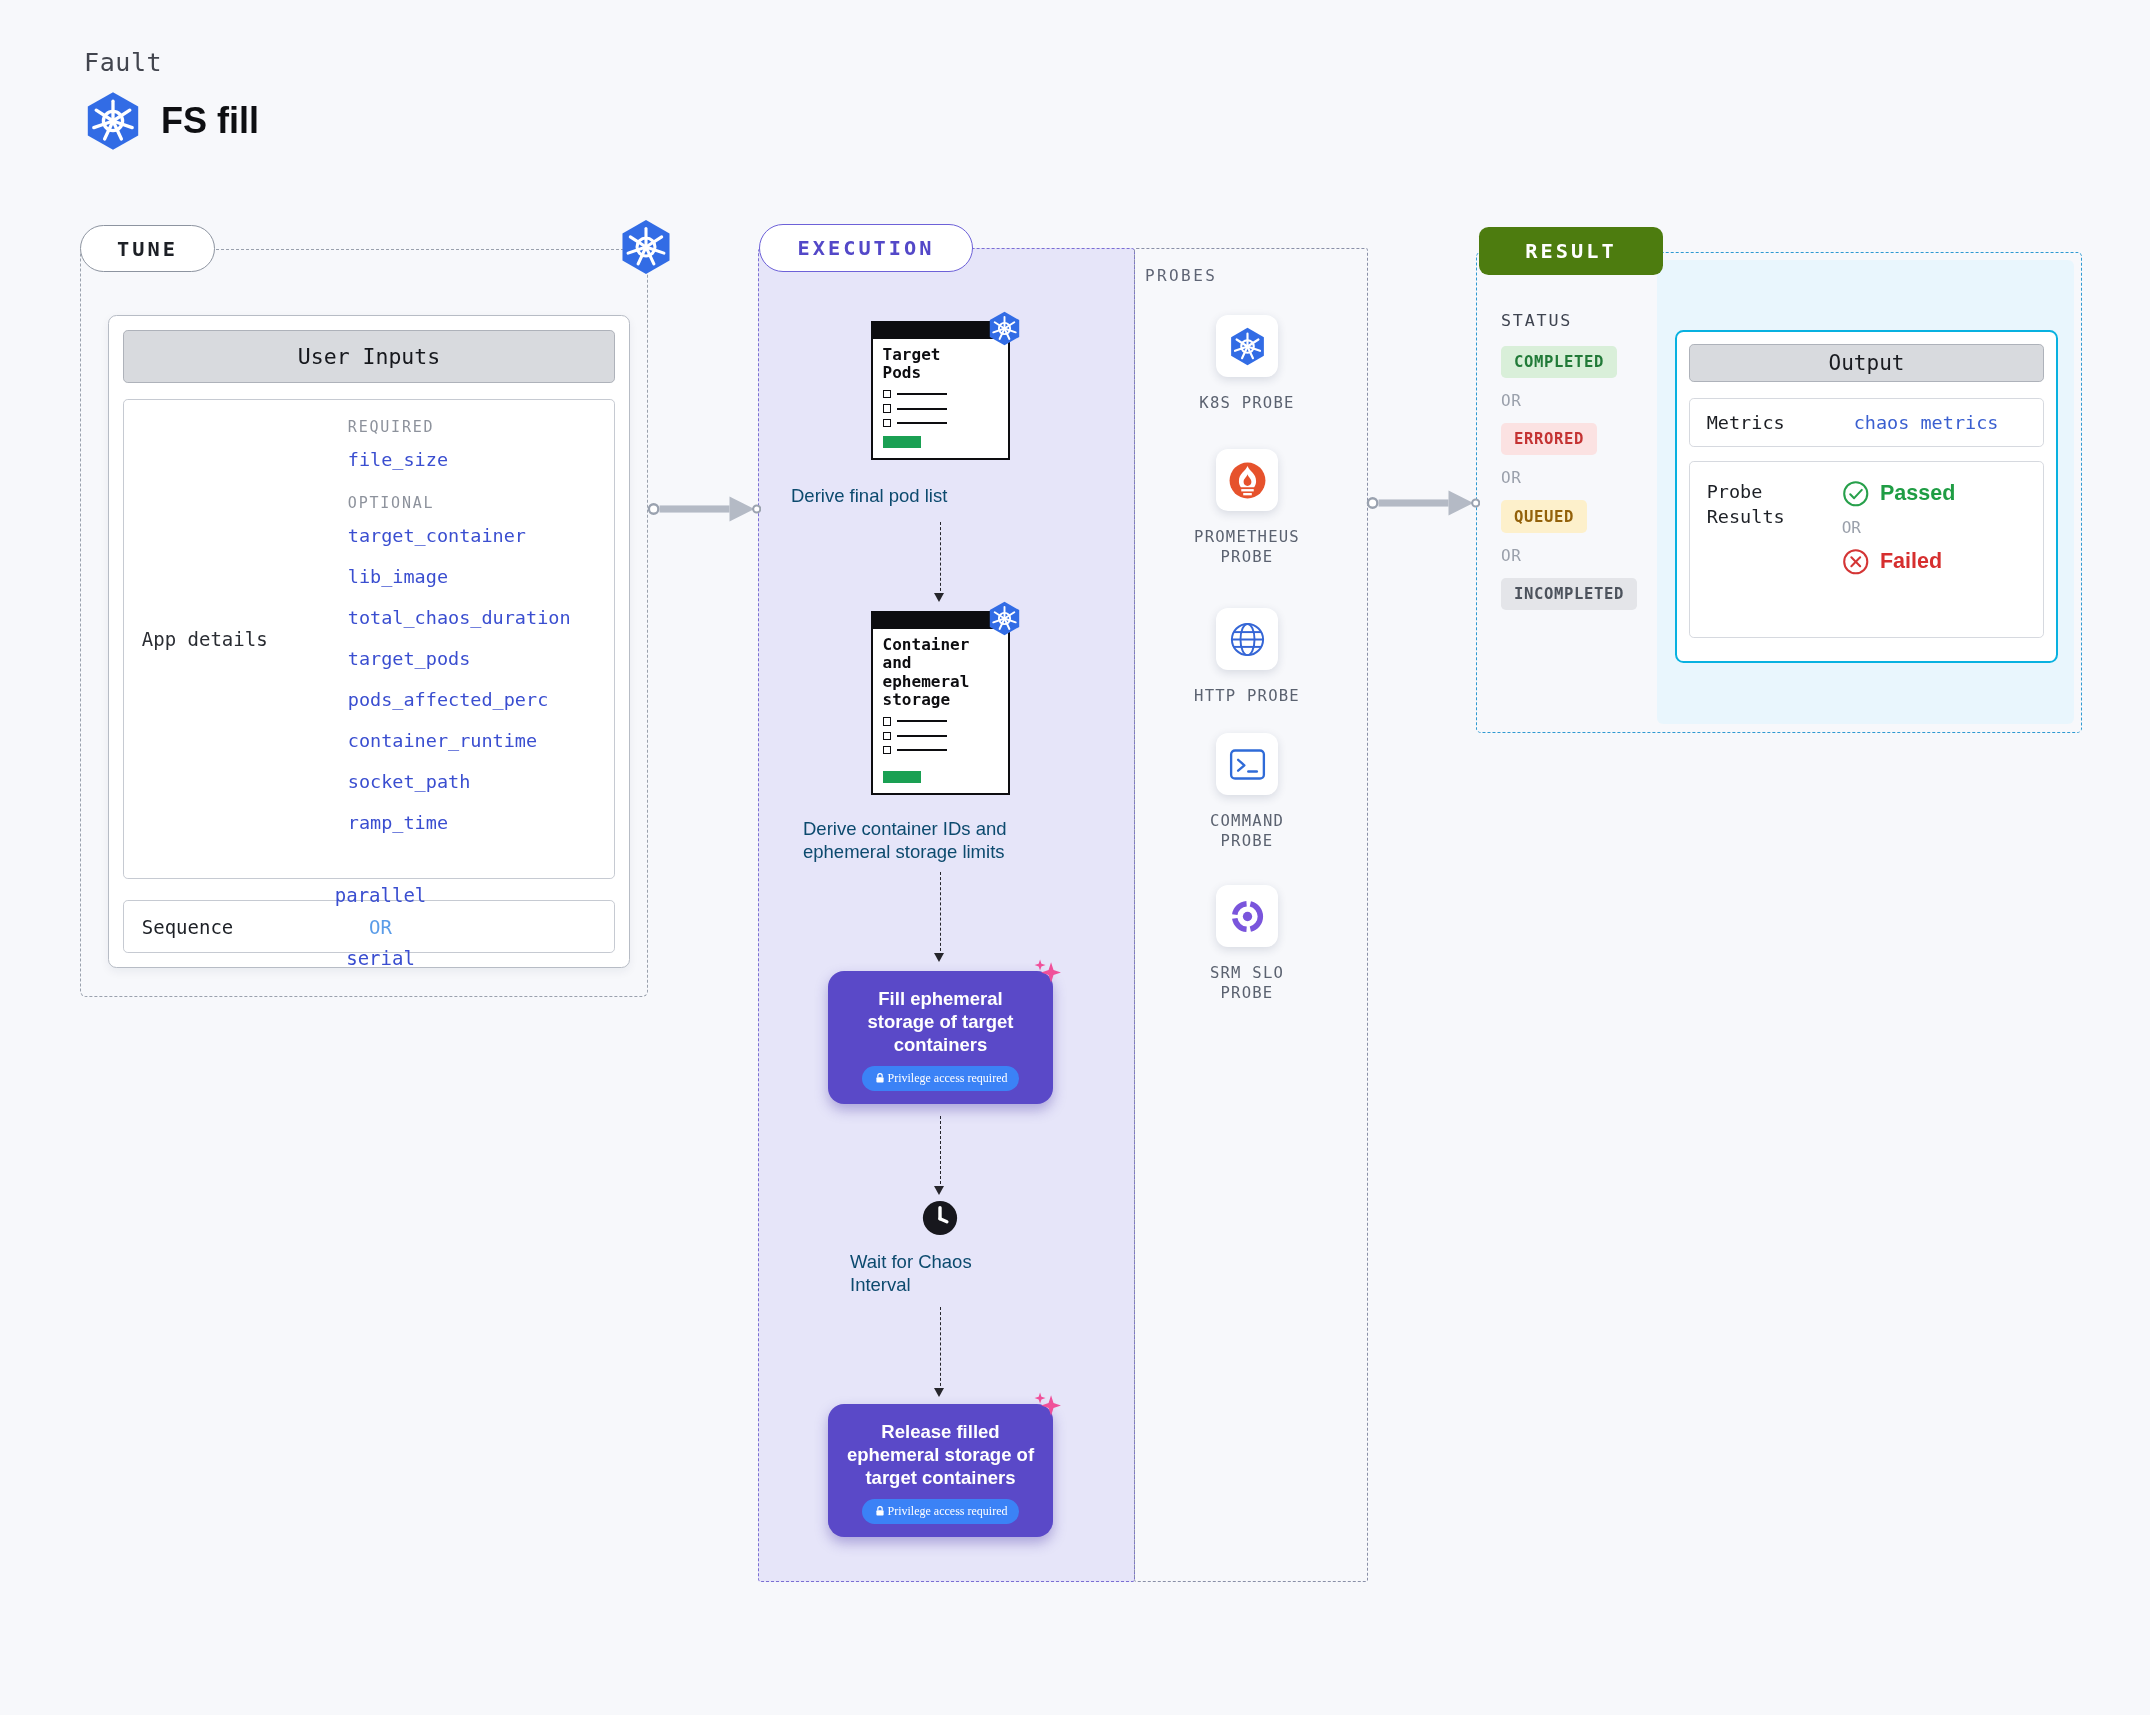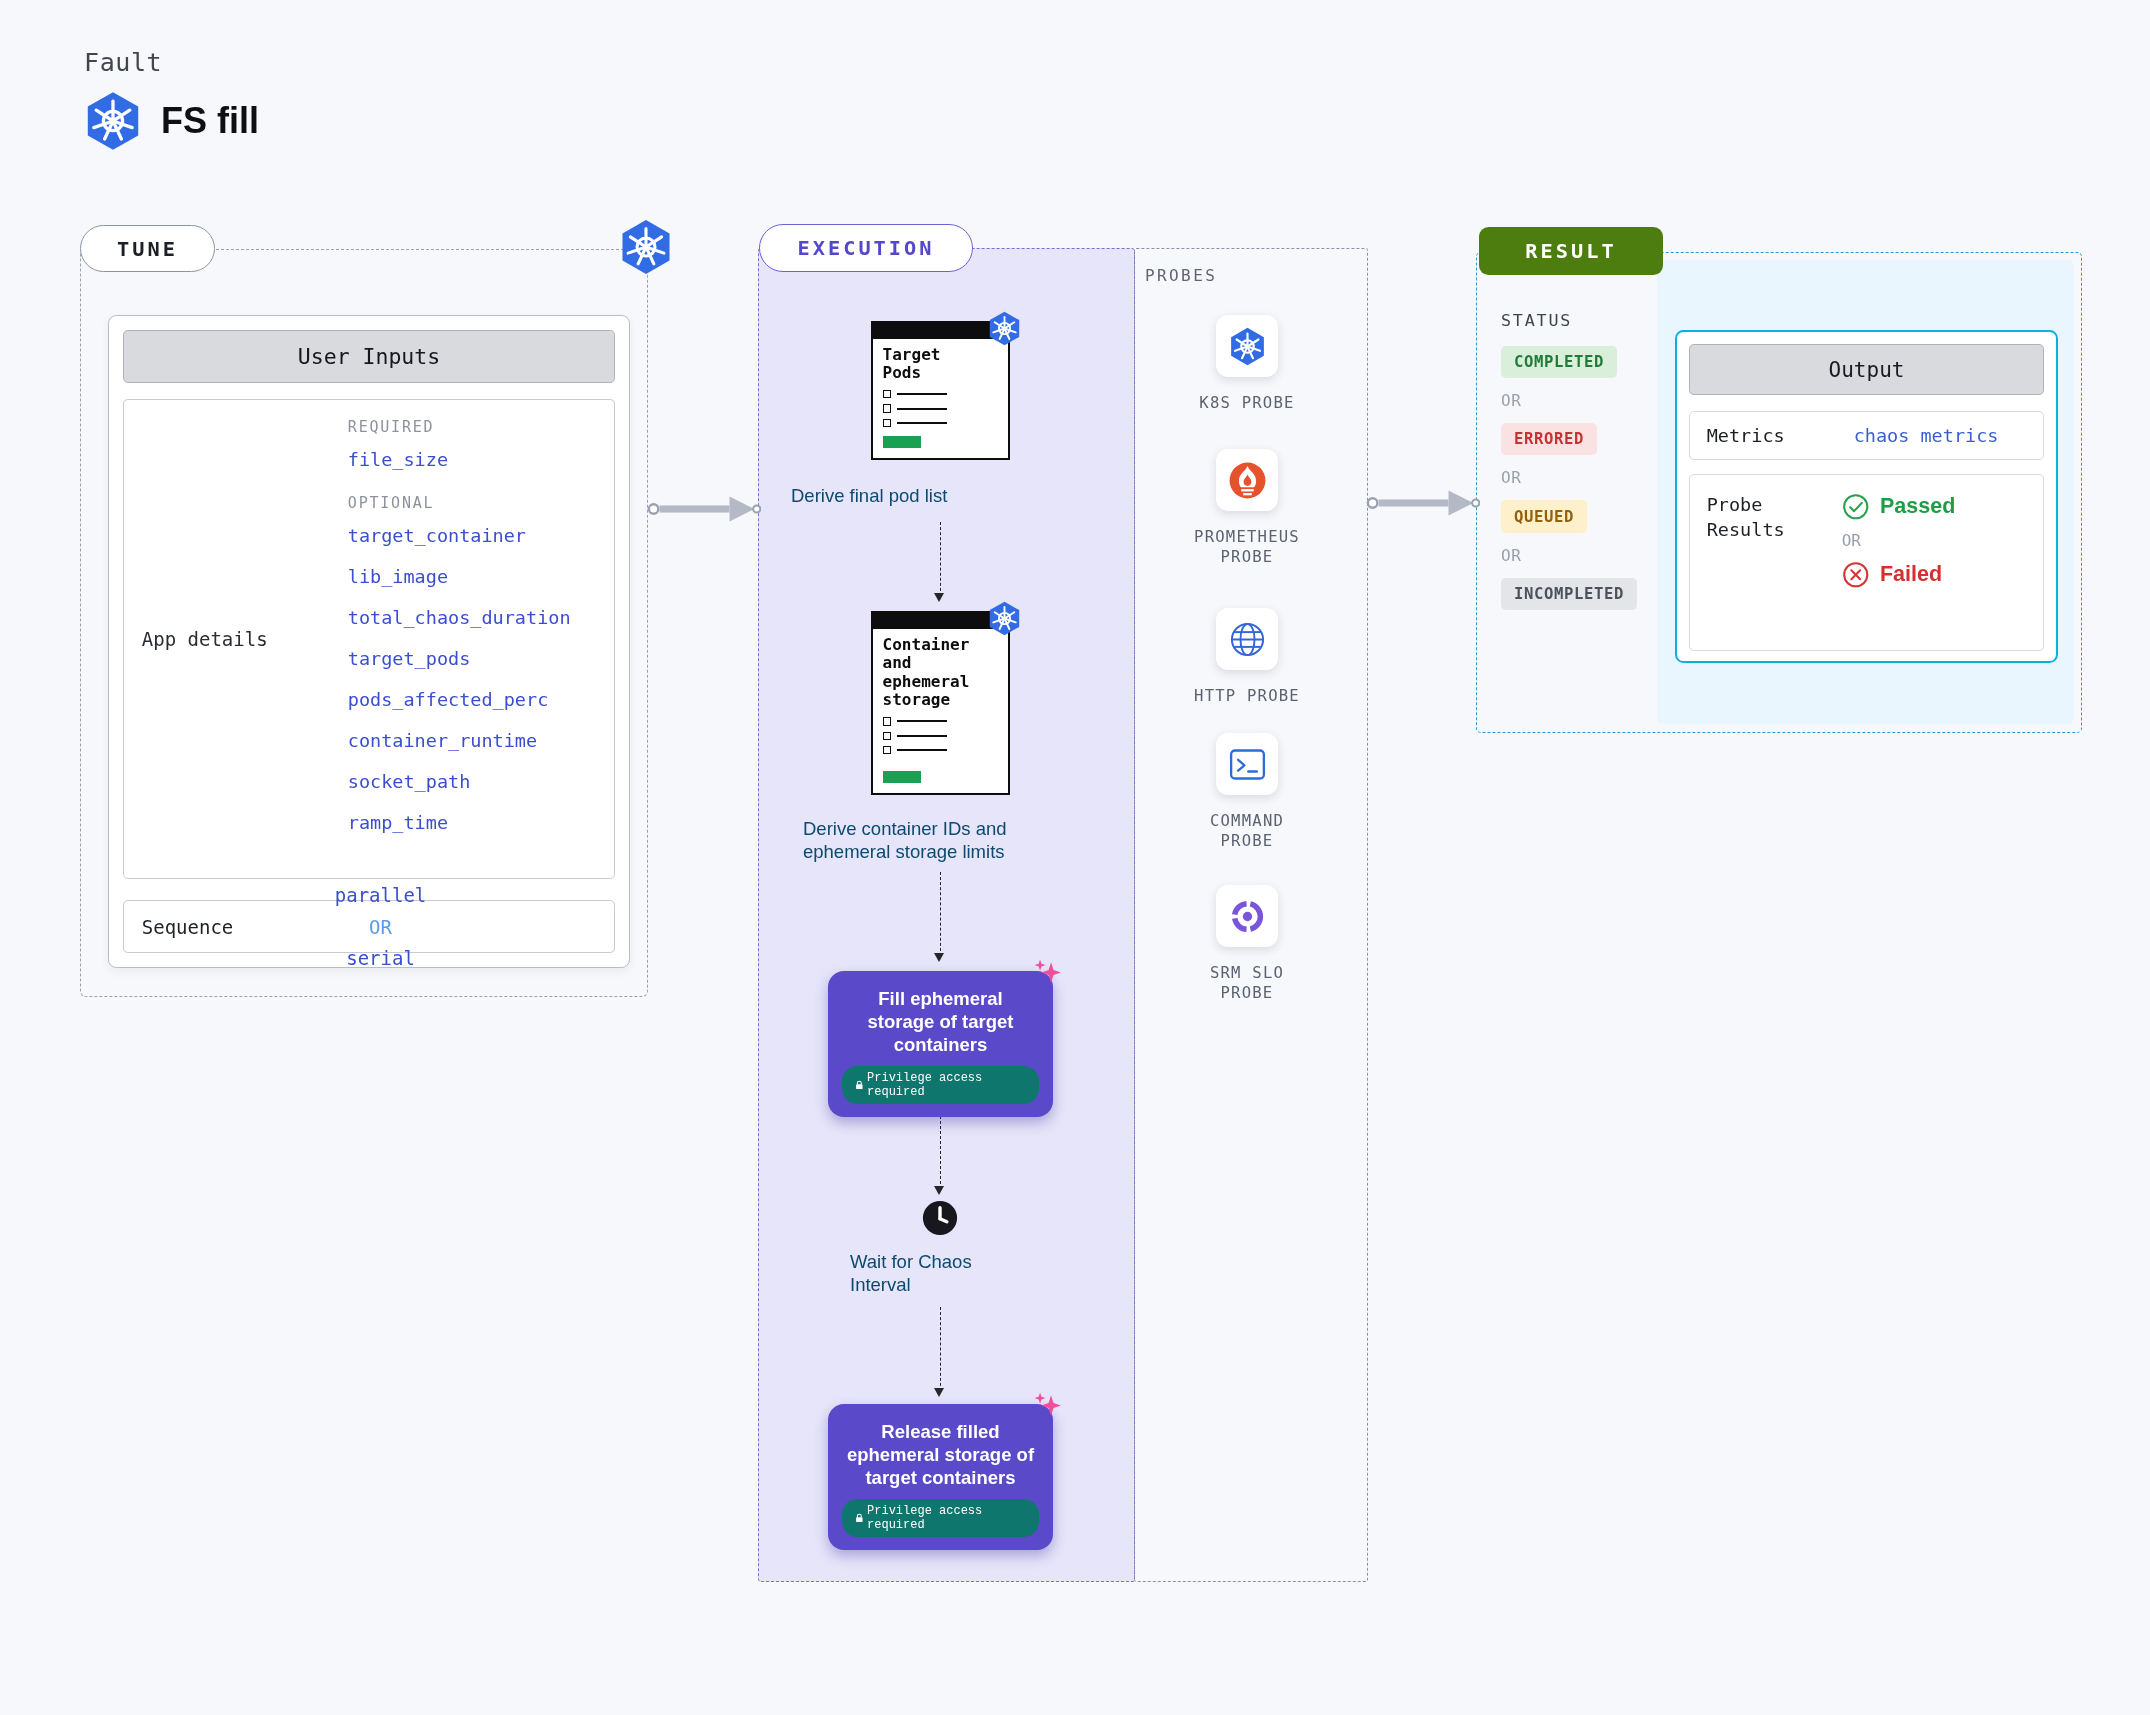--- a/index.html
+++ b/index.html
@@ -63,22 +63,22 @@
   .step-caption{position:absolute;font-family:"Liberation Sans","DejaVu Sans",sans-serif;
                 font-weight:400;font-size:18.5px;line-height:1.25;color:#0c4a6e;z-index:2;}
   .vconn{position:absolute;width:0;border-left:1.8px dashed #26262c;z-index:1;}
   .vconn::after{content:"";position:absolute;left:-6.6px;bottom:-10.8px;
                 border:5.4px solid transparent;border-top:9.6px solid #26262c;}
   .action-box{position:absolute;left:828px;width:225px;background:#5a49c8;border-radius:16px;color:#fff;
               display:flex;flex-direction:column;align-items:center;padding:15.6px 14.4px 13px;
               box-shadow:0 6px 13px rgba(60,40,160,.35);z-index:2;}
   .action-label{font-family:"Liberation Sans","DejaVu Sans",sans-serif;font-weight:700;font-size:18.5px;
                 line-height:1.26;text-align:center;}
-  .priv-badge{margin-top:9.6px;display:flex;align-items:center;gap:2px;background:#0f766e;
-              border-radius:15.6px;padding:4.8px 12px;font-family:Liberation Mono, monospace;
+  .priv-badge{margin-top:9.6px;display:flex;align-items:center;gap:2px;background:#3b82f6;
+              border-radius:15.6px;padding:4.8px 12px;font-family:Liberation Serif, serif;
               font-size:12px;color:#fff;}
   .priv-badge svg{width:12px;height:12px;}
   .sparkle{position:absolute;right:-8.4px;top:-12px;width:27.5px;height:27.5px;}
   .clock{position:absolute;left:921px;top:1199px;width:38px;height:38px;z-index:2;}
 
   
   .probes-box{position:absolute;left:1134px;top:248px;width:234px;height:1334px;
               border:1.8px dashed #8a90a8;border-radius:2.4px;}
   .probes-title{position:absolute;left:1145px;top:266px;font-size:16px;letter-spacing:2.4px;color:#5f6575;}
   .probe{position:absolute;left:1179px;width:136px;display:flex;flex-direction:column;align-items:center;}
@@ -96,21 +96,21 @@
   .status-title{font-size:16.7px;letter-spacing:1.8px;color:#3f4450;margin-bottom:15.6px;}
   .status-badge{display:table;font-size:15.6px;font-weight:700;letter-spacing:0.6px;
                 padding:7.2px 13px;border-radius:4.8px;margin-bottom:13px;}
   .st-completed{background:#d9efd9;color:#217a38;}
   .st-errored{background:#fbe2e2;color:#c43333;}
   .st-queued{background:#fdf0cb;color:#93610a;}
   .st-incompleted{background:#e4e5e9;color:#4c525c;}
   .status-or{font-size:16px;color:#9aa0ab;letter-spacing:0.6px;margin-bottom:13px;}
   .output-card{position:absolute;left:1675px;top:330px;width:383px;height:333px;background:#fff;
                border:2.4px solid #08b1e0;border-radius:8.4px;padding:12px;z-index:2;}
-  .output-header{height:51px;background:#d8dade;border:0.6px solid #aeb2ba;border-radius:4.8px;
+  .output-header{height:38px;background:#d8dade;border:0.6px solid #aeb2ba;border-radius:4.8px;
                  display:flex;align-items:center;justify-content:center;font-size:21px;color:#1a1c21;}
   .metrics-row{margin-top:15.6px;height:49px;border:1.2px solid #d6d9df;border-radius:4.8px;
                display:flex;align-items:center;padding:0 16.7px;font-size:18.5px;}
   .metrics-value{margin-left:69px;color:#3a5fd0;}
   .results-row{margin-top:14.4px;height:177px;border:1.2px solid #d6d9df;border-radius:4.8px;
                display:flex;padding:18px 16.7px;}
   .results-label{width:102px;font-size:18.5px;line-height:1.35;color:#1d2026;}
   .results-right{margin-left:33px;display:flex;flex-direction:column;}
   .res-line{display:flex;align-items:center;gap:10.8px;}
   .res-line svg{width:27.5px;height:27.5px;}

